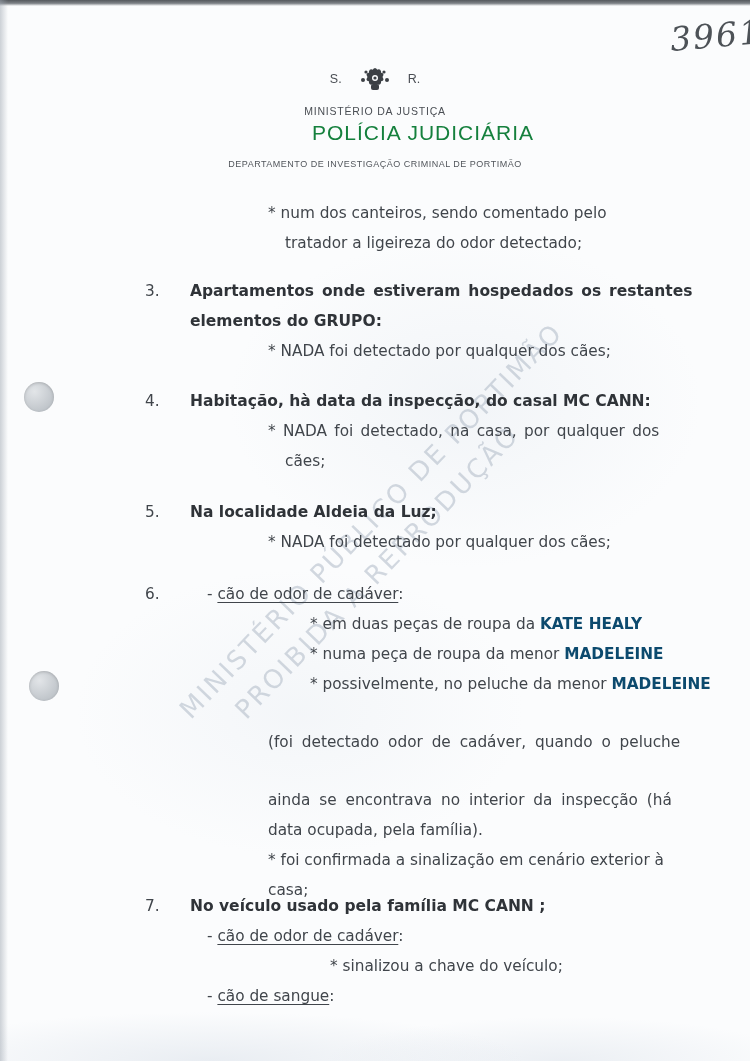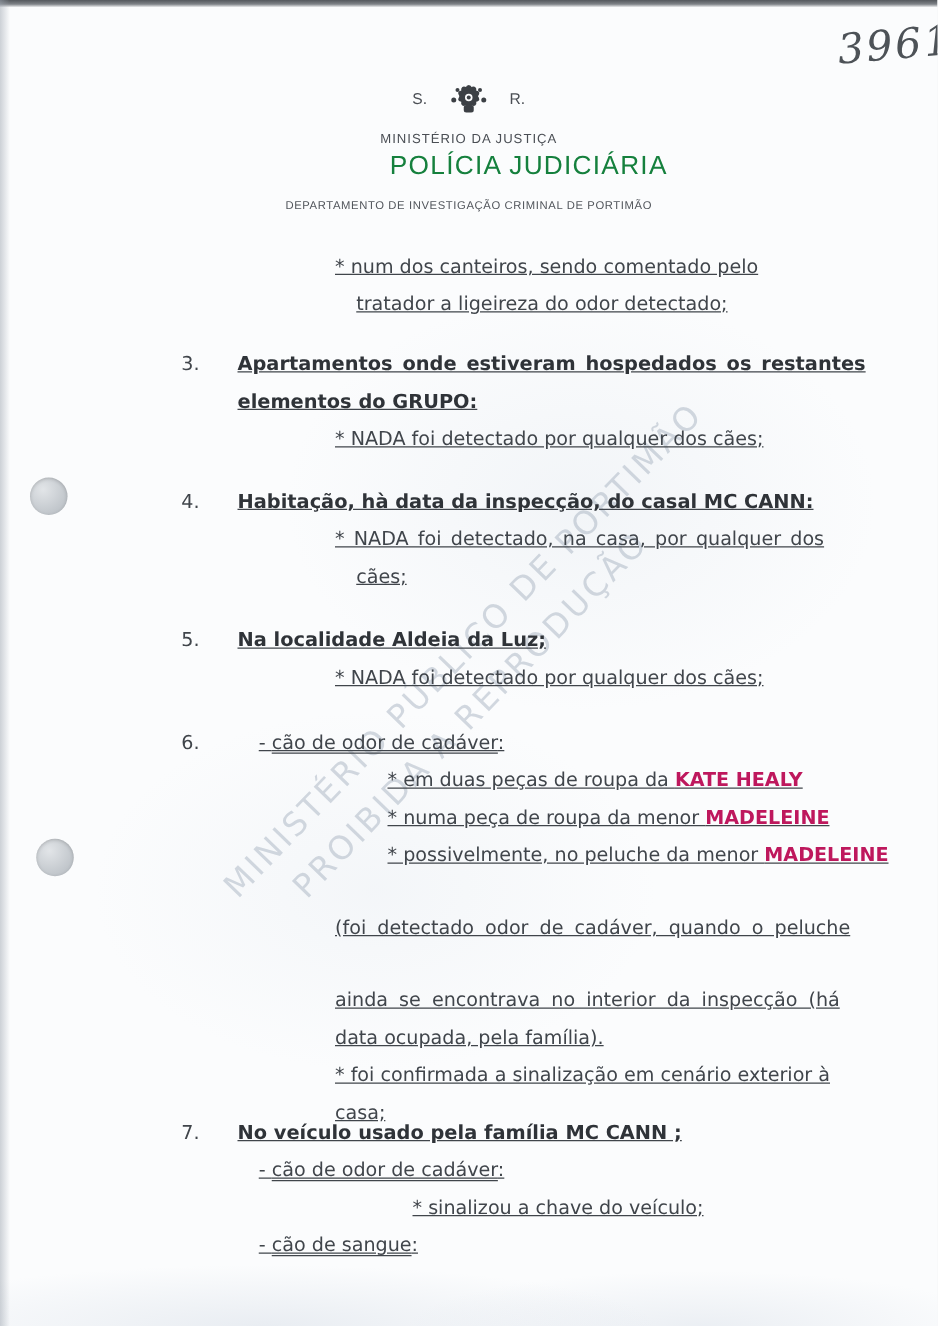--- a/index.html
+++ b/index.html
@@ -35,29 +35,29 @@
   
   .hdr{position:absolute;left:0;width:100%;text-align:center;z-index:3;color:#4a4e54;
     font-family:"Liberation Sans",sans-serif;}
   .sr-row{top:63px;display:flex;justify-content:center;align-items:center;gap:12px;
     font-size:12.5px;height:32px;}
   .ministry{top:101px;font-size:10.5px;letter-spacing:.8px;line-height:20px;}
   .org{top:118px;font-size:21px;letter-spacing:1px;line-height:30px;color:#15803d;margin-left:48px;}
   .dept{top:156px;font-size:9px;letter-spacing:.5px;line-height:16px;color:#51555b;}
 
   
-  .sec{position:absolute;left:0;width:653px;z-index:2;text-decoration:underline;}
+  .sec{position:absolute;left:0;width:653px;z-index:2;}
   .line{height:30px;line-height:30px;font-size:15.3px;white-space:nowrap;color:#40454b;}
   .hline{font-weight:bold;color:#2f3338;font-size:15.5px;}
   .num{position:absolute;left:145px;top:0;height:30px;line-height:30px;font-size:15.3px;}
   .ml-h{margin-left:190px;} .ml-dash{margin-left:207px;} .ml-b{margin-left:268px;}
   .ml-bc{margin-left:285px;} .ml-b6{margin-left:310px;} .ml-b7{margin-left:330px;}
   .ws2{word-spacing:2.5px;} .ws3{word-spacing:4px;margin-top:28px;}
   .ul{text-decoration:underline;text-underline-offset:3px;}
-  .b{font-weight:bold;color:#be185d;}
+  .b{font-weight:bold;color:#0c4a6e;}
 
   .s-intro{top:198px;} .s-3{top:276px;} .s-4{top:386px;} .s-5{top:497px;}
   .s-6{top:579px;} .s-7{top:891px;}
 </style>
 </head>
 <body>
 
 <div id="page">
 
   <div class="tint"></div>

